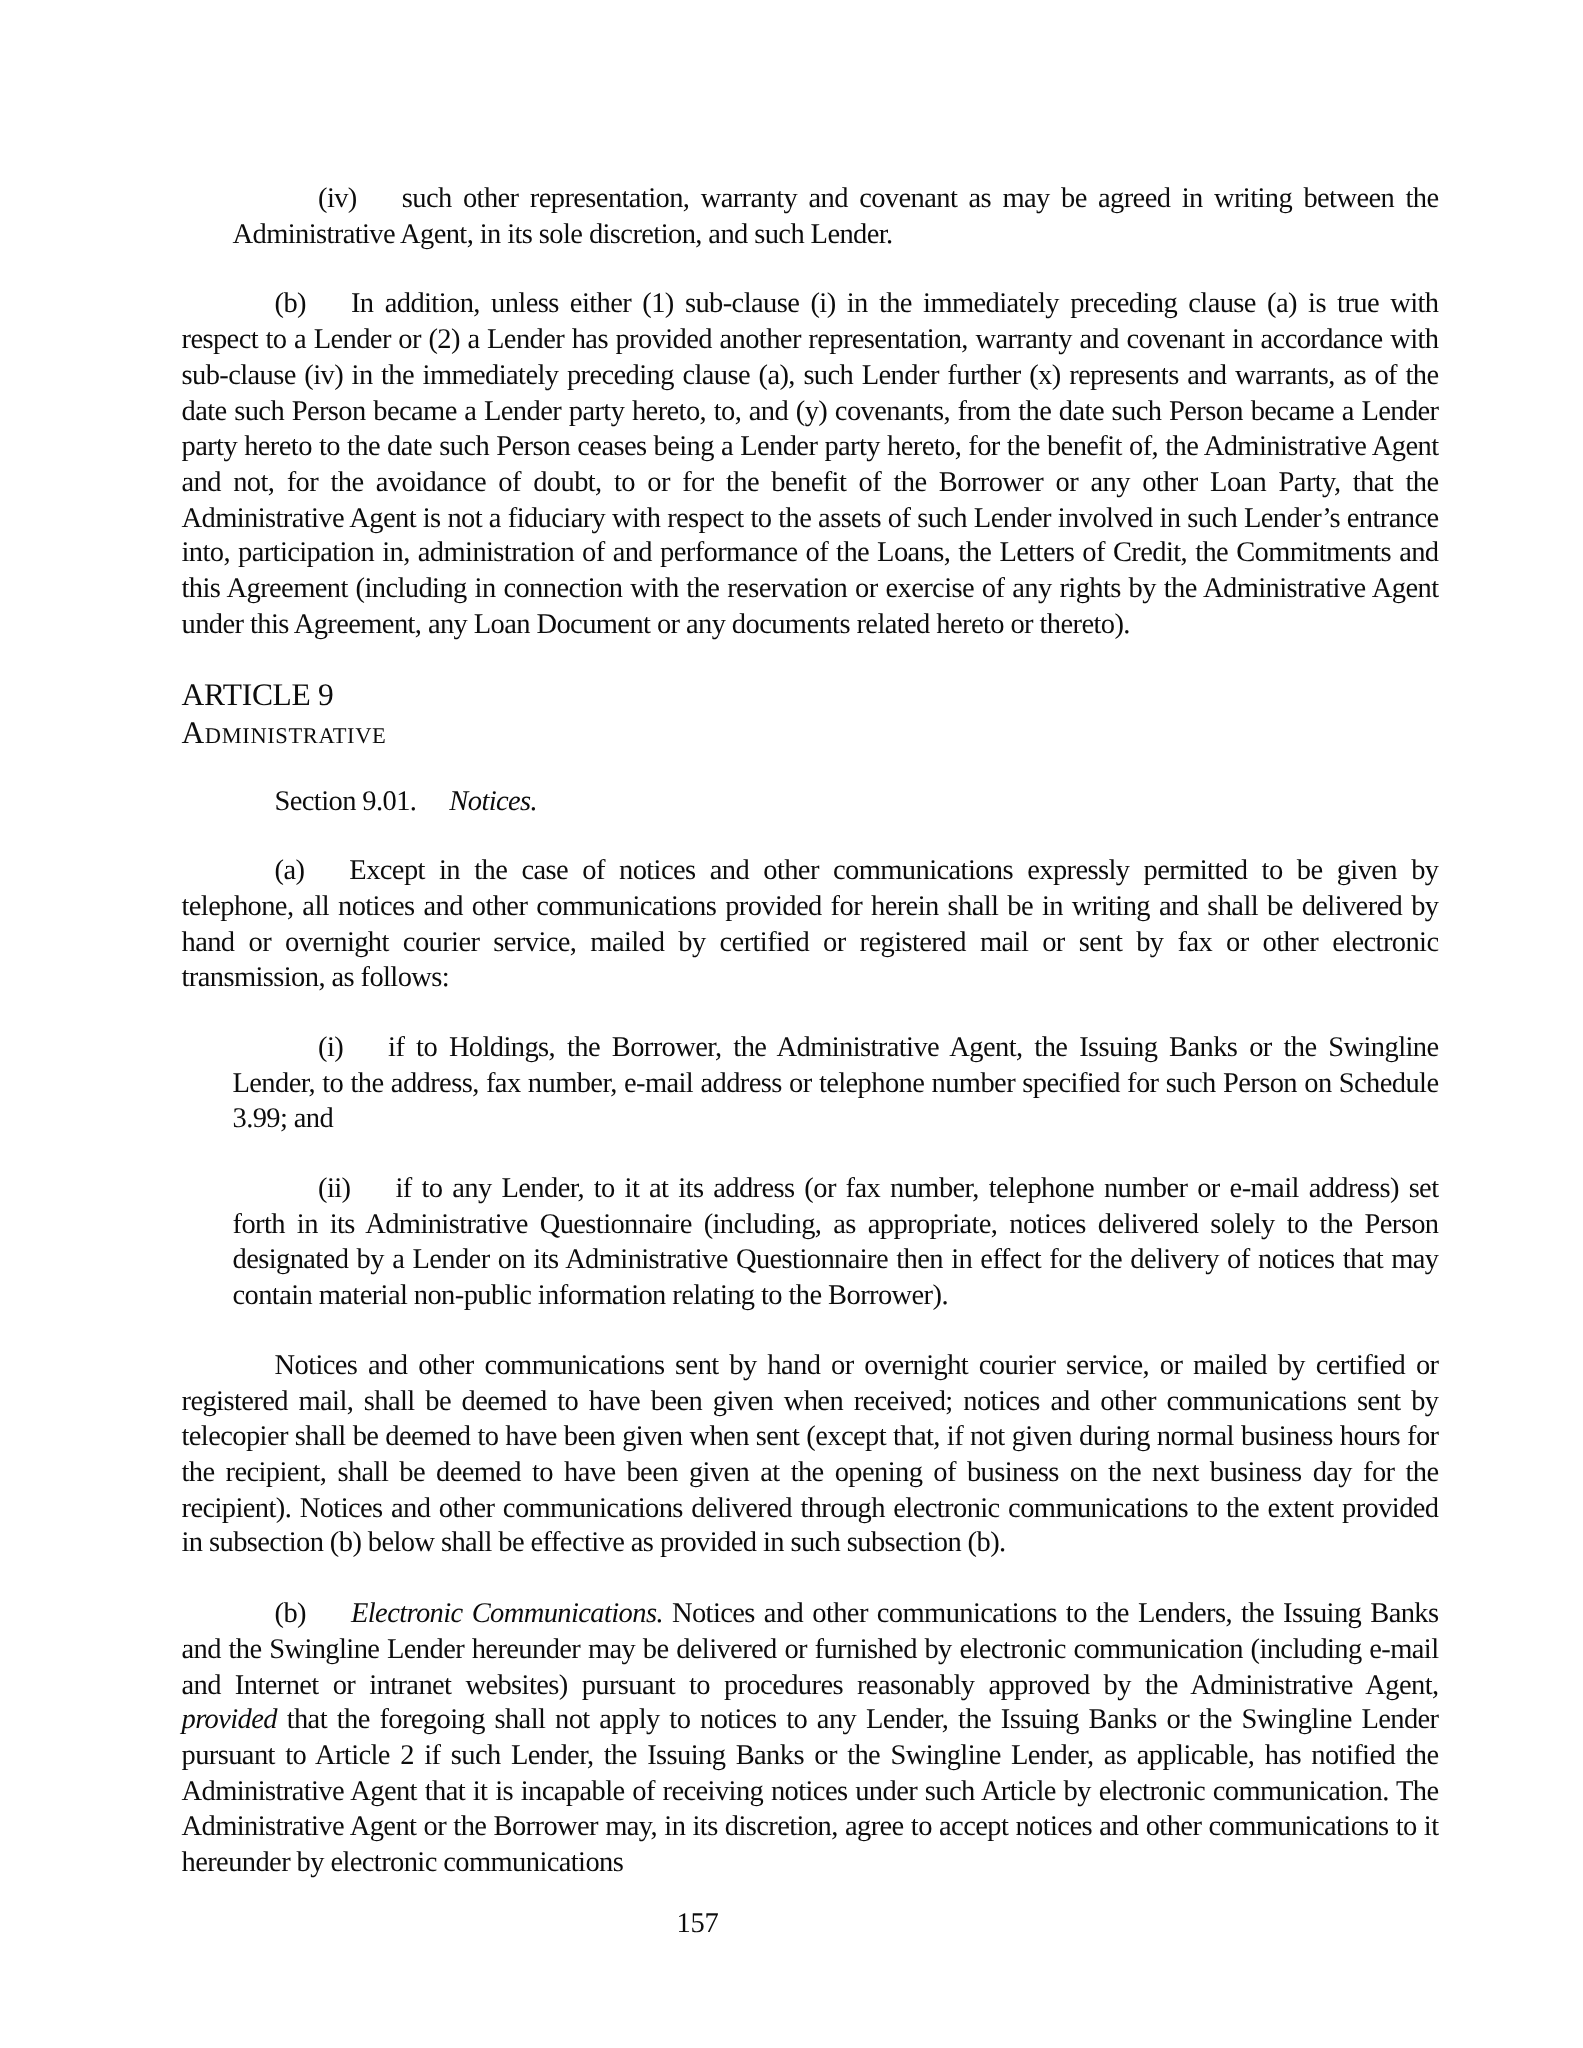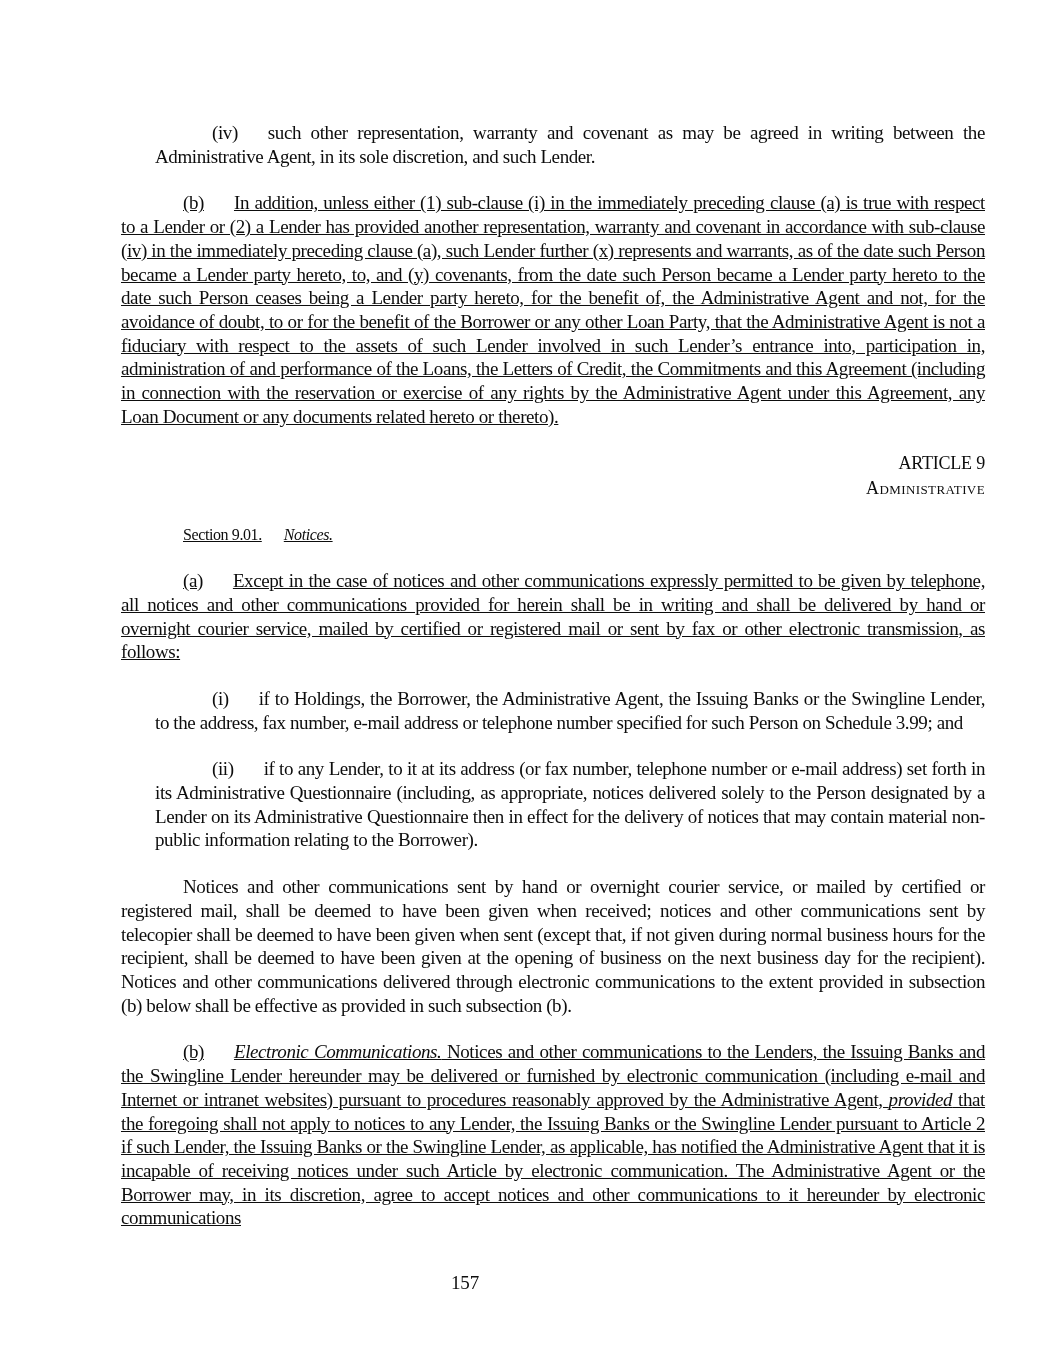--- a/index.html
+++ b/index.html
@@ -8,55 +8,54 @@
     width: 1055px;
     height: 1365px;
     position: relative;
     font-family: "Liberation Serif", serif;
     color: #0d0d0d;
     overflow: hidden;
   }
   .page {
     position: absolute;
     inset: 0;
-    padding: 121px 70px 0 121px;
+    padding: 121px 96px 0 121px;
     background: #ffffff;
     border-radius: 20px;
   }
   .para {
     font-size: 19px;
     line-height: 23.7px;
     text-align: justify;
     letter-spacing: -0.4px;
     margin: 0 0 23px 0;
   }
-  .para.main { text-indent: 62px; text-decoration: underline; }
+  .para.main { text-indent: 62px; }
   .para.nolabel { text-indent: 62px; }
   .para.sub {
     margin-left: 34px;
     text-indent: 57px;
   }
   .tab { display: inline-block; width: 30px; }
   .tab-sm { display: inline-block; width: 22px; }
   .heading-block { margin: 0 0 22px 0; }
   .heading {
-    text-align: right;
-    font-size: 18px;
+    text-align: left;
+    font-size: 21px;
     line-height: 25px;
     letter-spacing: -0.2px;
   }
   .smallcaps { font-variant: small-caps; letter-spacing: 0.4px; }
   .it { font-style: italic; }
   .section-line {
-    font-size: 16px;
+    font-size: 19px;
     line-height: 23.7px;
     letter-spacing: -0.4px;
     text-indent: 62px;
     margin: 0 0 22px 0;
-    text-decoration: underline;
   }
   .footer {
     position: absolute;
     left: 0;
     top: 1272px;
     width: 930px;
     text-align: center;
     font-size: 19px;
     letter-spacing: -0.2px;
   }

